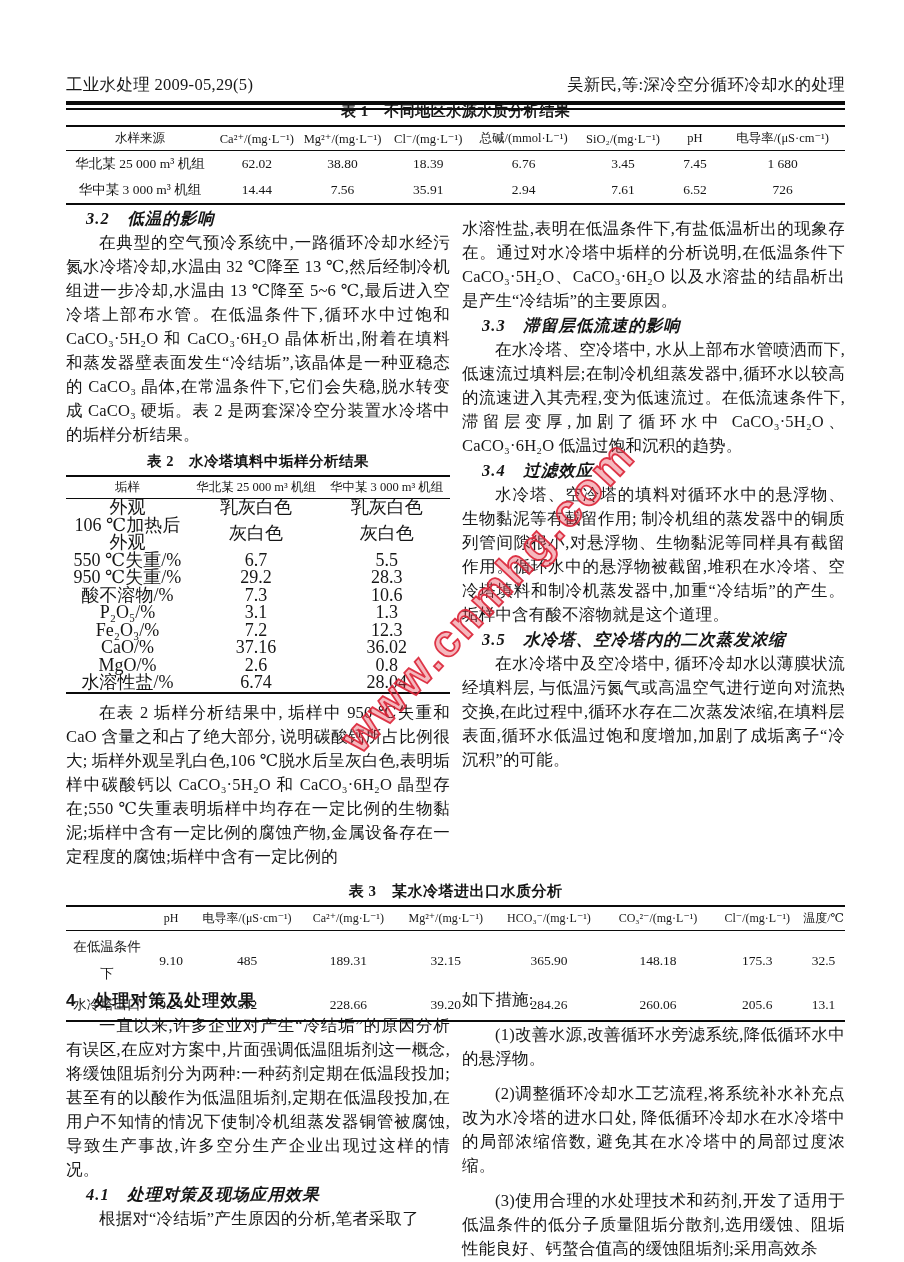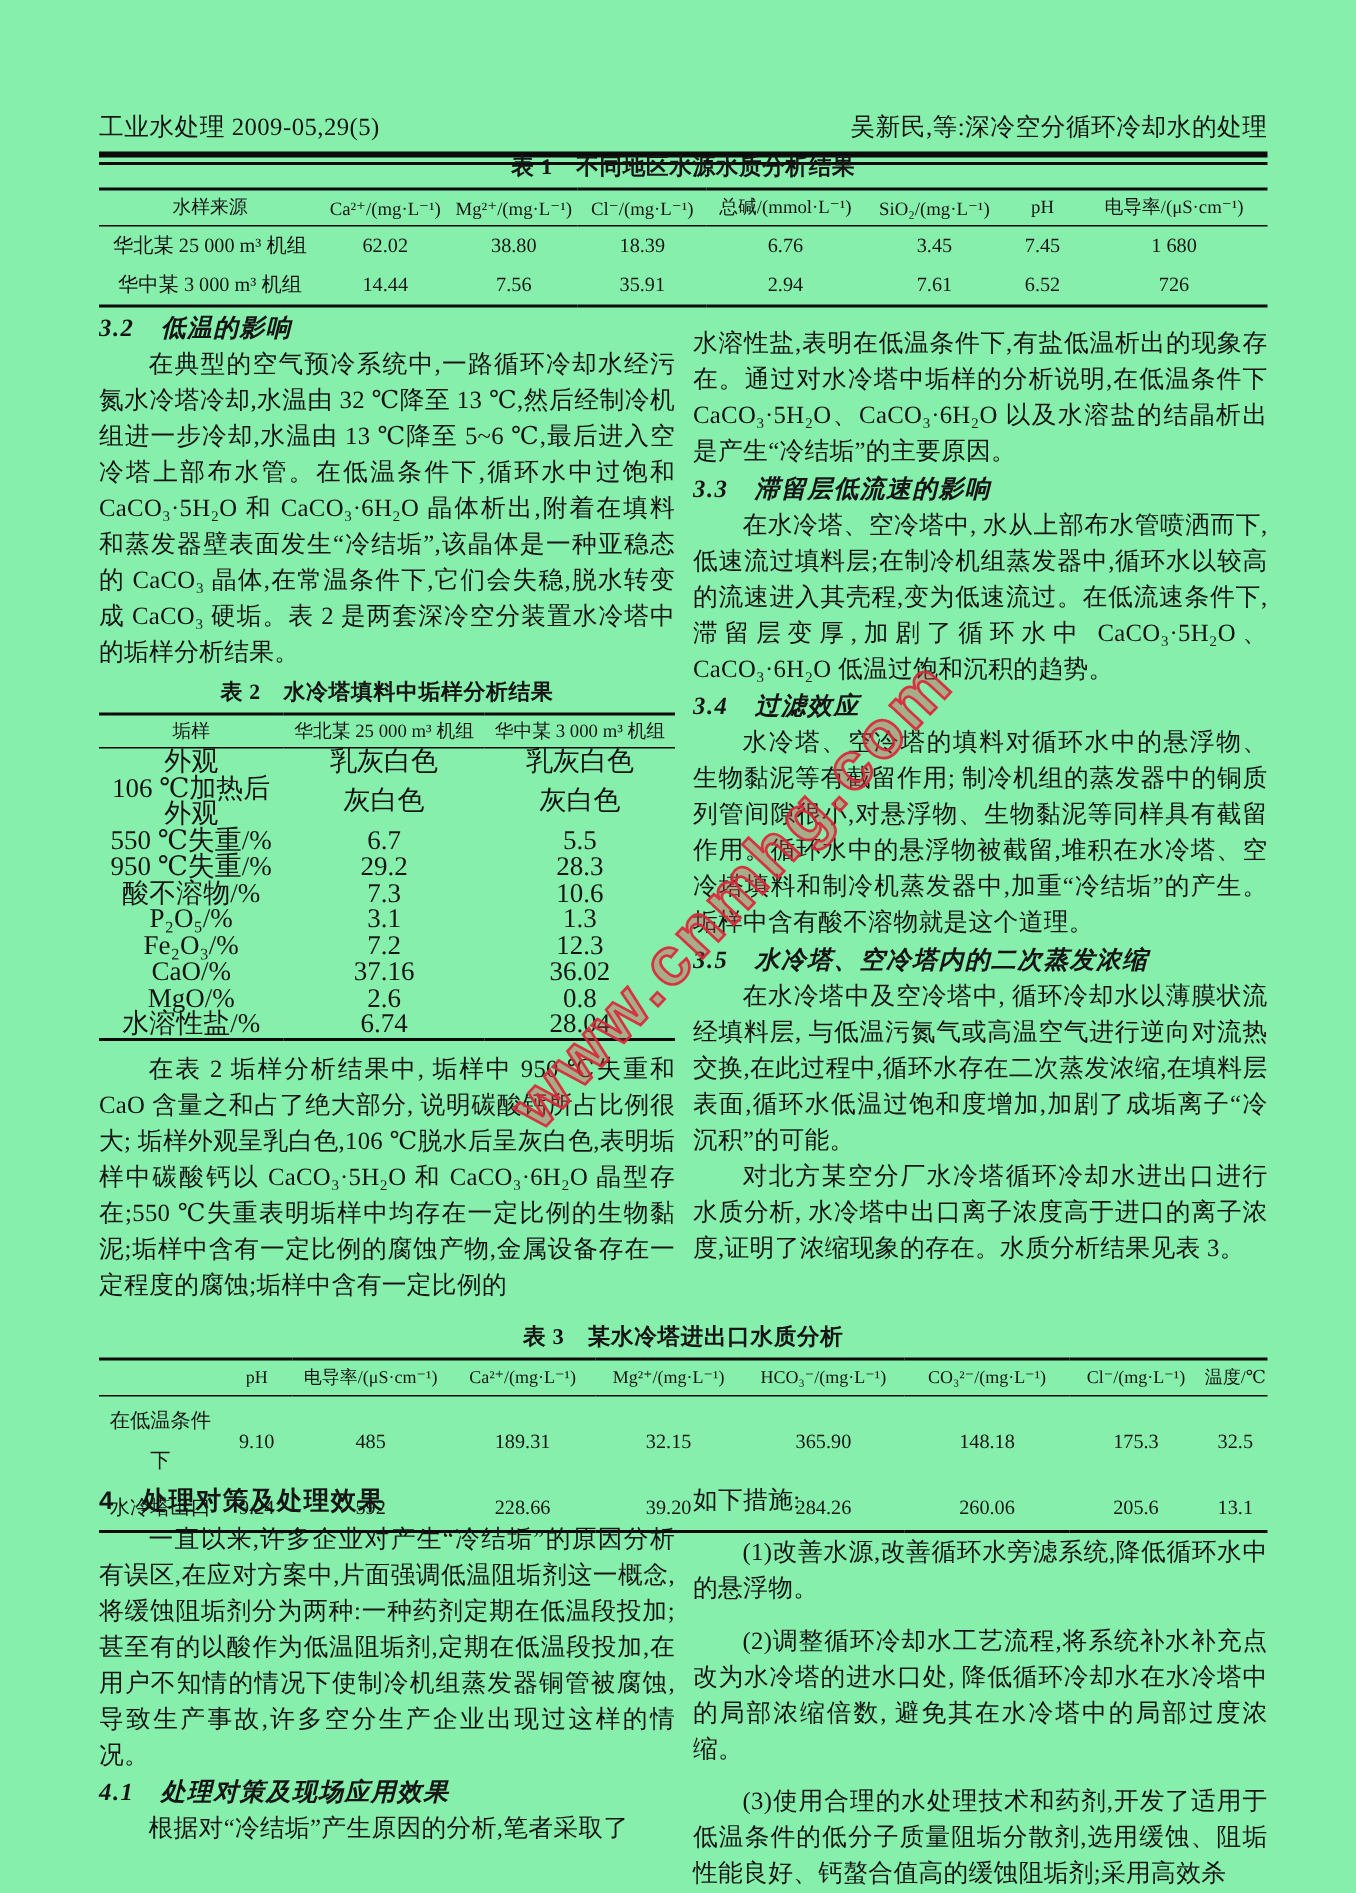--- a/index.html
+++ b/index.html
@@ -1,18 +1,18 @@
 <!DOCTYPE html>
 <html><head>
 <meta charset="utf-8">
 <style>
   * { margin:0; padding:0; box-sizing:border-box; }
   html,body { width:904px; height:1262px; }
   body { background:#e9e9e7; font-family:"Liberation Serif","DejaVu Serif",serif; }
-  .page { position:relative; width:904px; height:1262px; background:#86efac; color:#161616; overflow:hidden; }
+  .page { position:relative; width:904px; height:1262px; background:#ffffff; color:#161616; overflow:hidden; }
 
   
   .runhead { position:absolute; top:74px; left:66px; width:779px; display:flex; justify-content:space-between; font-size:16.5px; letter-spacing:0.3px; }
   .rules { position:absolute; top:101px; left:66px; width:779px; height:9px; border-top:4px solid #0b0b0b; border-bottom:2px solid #0b0b0b; }
 
   
   .tblwrap .caption { text-align:center; font-weight:bold; font-size:15px; letter-spacing:0.5px; margin-bottom:4px; font-family:"Liberation Serif",serif; }
   .tblwrap table { width:100%; border-collapse:collapse; border-top:2.5px solid #0b0b0b; border-bottom:2.5px solid #0b0b0b; }
   .tblwrap thead tr { border-bottom:1.5px solid #0b0b0b; }
   .tblwrap th { font-weight:normal; text-align:center; padding:3px 1px; font-size:12.5px; white-space:nowrap; }
@@ -34,21 +34,21 @@
   
   .col { position:absolute; text-align:justify; }
   #col-tl { top:206px; left:66px;  width:384px; height:678px; overflow:hidden; }
   #col-tr { top:217px; left:462px; width:383px; height:678px; overflow:hidden; }
   #col-bl { top:988px; left:66px;  width:384px; }
   #col-br { top:988px; left:462px; width:383px; }
 
   .para { font-size:16.5px; line-height:24px; text-indent:2em; letter-spacing:0.2px; }
   .para.noindent { text-indent:0; }
   .para.gap { margin-top:11px; }
-  .hd3 { font-size:16.5px; font-weight:bold; font-style:italic; line-height:25px; letter-spacing:1px; }
+  .hd3 { font-size:16.5px; font-weight:bold; font-style:italic; line-height:25px; letter-spacing:1px;margin-left:20px; }
   .hd2 { font-size:17px; font-weight:bold; line-height:26px; letter-spacing:1px; font-family:"Liberation Sans",sans-serif; }
 
   
   .watermark { position:absolute; left:278px; top:570px; width:420px; text-align:center;
     transform:rotate(-47deg); font-family:"Liberation Sans",sans-serif;
     font-size:45px; font-weight:bold; letter-spacing:3px;
     color:rgba(226,52,70,0.35); -webkit-text-stroke:1.8px rgba(219,38,58,0.92);
     pointer-events:none; }
 </style>
 </head>
@@ -174,21 +174,20 @@
       <div class="para">在表 2 垢样分析结果中, 垢样中 950 ℃失重和 CaO 含量之和占了绝大部分, 说明碳酸钙所占比例很大; 垢样外观呈乳白色,106 ℃脱水后呈灰白色,表明垢样中碳酸钙以 CaCO₃·5H₂O 和 CaCO₃·6H₂O 晶型存在;550 ℃失重表明垢样中均存在一定比例的生物黏泥;垢样中含有一定比例的腐蚀产物,金属设备存在一定程度的腐蚀;垢样中含有一定比例的</div>
     </div>
   <div id="col-tr" class="col">
       <div class="para noindent">水溶性盐,表明在低温条件下,有盐低温析出的现象存在。通过对水冷塔中垢样的分析说明,在低温条件下 CaCO₃·5H₂O、CaCO₃·6H₂O 以及水溶盐的结晶析出是产生“冷结垢”的主要原因。</div>
       <div class="hd3">3.3　滞留层低流速的影响</div>
       <div class="para">在水冷塔、空冷塔中, 水从上部布水管喷洒而下,低速流过填料层;在制冷机组蒸发器中,循环水以较高的流速进入其壳程,变为低速流过。在低流速条件下,滞留层变厚,加剧了循环水中 CaCO₃·5H₂O、CaCO₃·6H₂O 低温过饱和沉积的趋势。</div>
       <div class="hd3">3.4　过滤效应</div>
       <div class="para">水冷塔、空冷塔的填料对循环水中的悬浮物、生物黏泥等有截留作用; 制冷机组的蒸发器中的铜质列管间隙很小,对悬浮物、生物黏泥等同样具有截留作用。循环水中的悬浮物被截留,堆积在水冷塔、空冷塔填料和制冷机蒸发器中,加重“冷结垢”的产生。垢样中含有酸不溶物就是这个道理。</div>
       <div class="hd3">3.5　水冷塔、空冷塔内的二次蒸发浓缩</div>
       <div class="para">在水冷塔中及空冷塔中, 循环冷却水以薄膜状流经填料层, 与低温污氮气或高温空气进行逆向对流热交换,在此过程中,循环水存在二次蒸发浓缩,在填料层表面,循环水低温过饱和度增加,加剧了成垢离子“冷沉积”的可能。</div>
-      <div class="para">对北方某空分厂水冷塔循环冷却水进出口进行水质分析, 水冷塔中出口离子浓度高于进口的离子浓度,证明了浓缩现象的存在。水质分析结果见表 3。</div>
     </div>
 
   <div id="table3-region" class="tblwrap">
       <div class="tblwrap">
         <div class="caption">表 3　某水冷塔进出口水质分析</div>
         <table>
           <thead>
             <tr>
               <th style="width: 10.5%;"></th>
               <th style="width: 6%;">pH</th>

